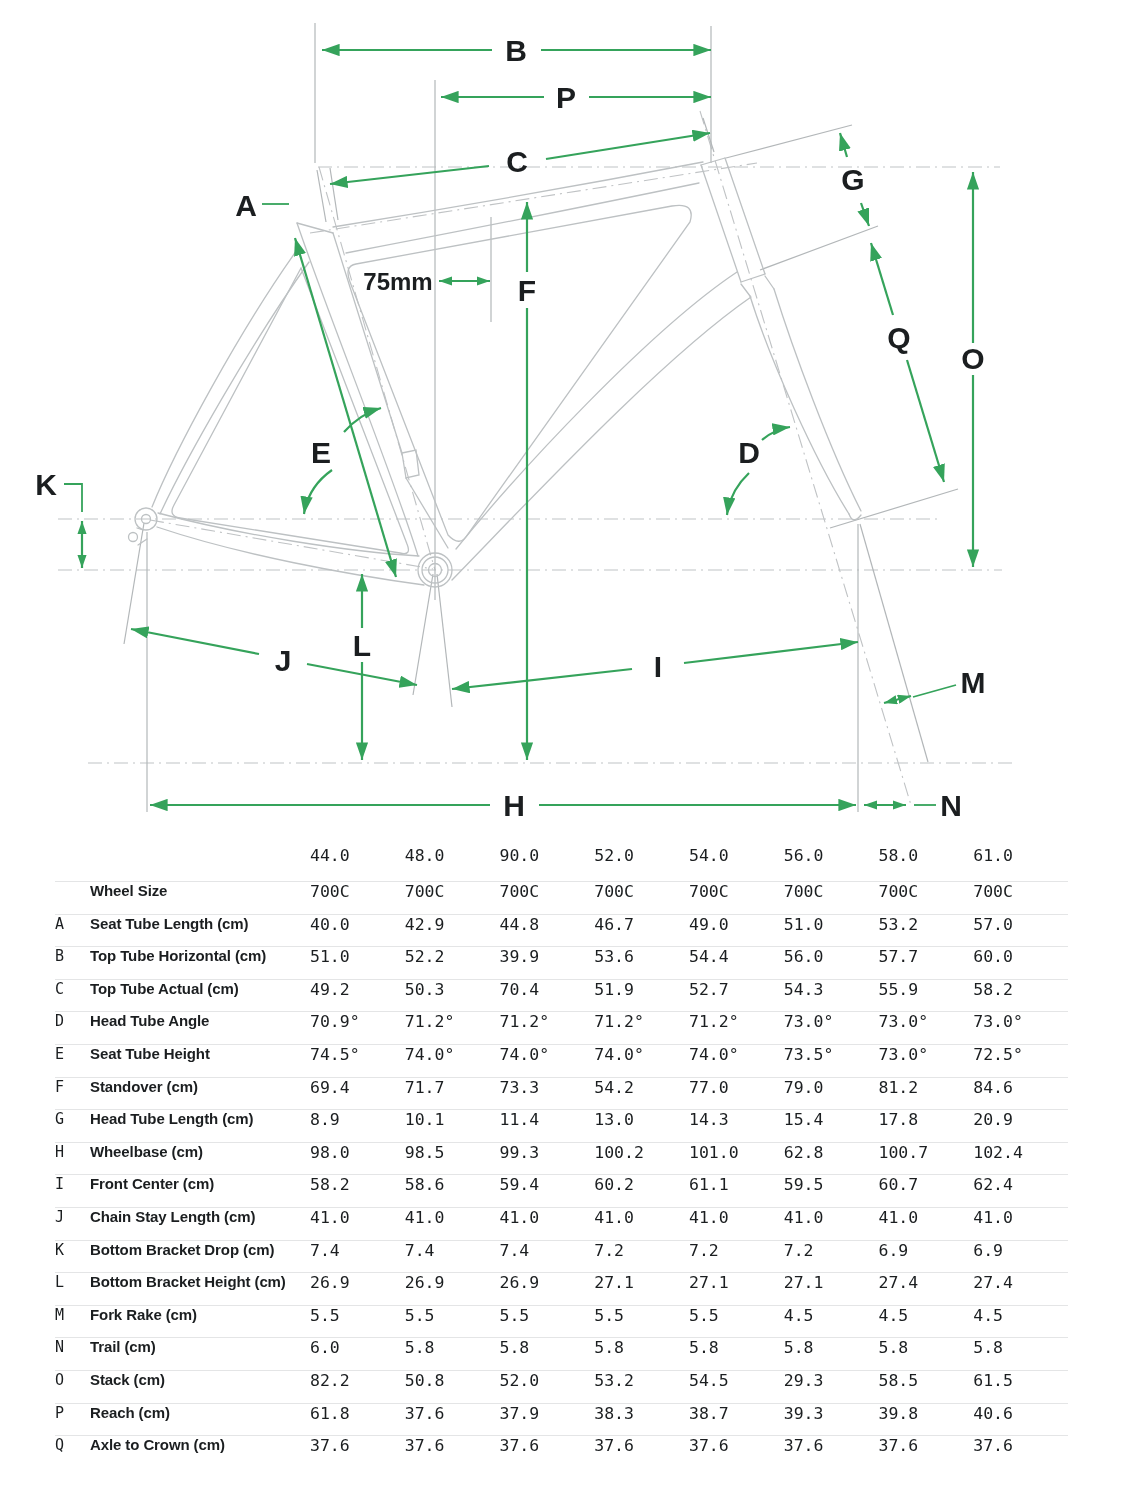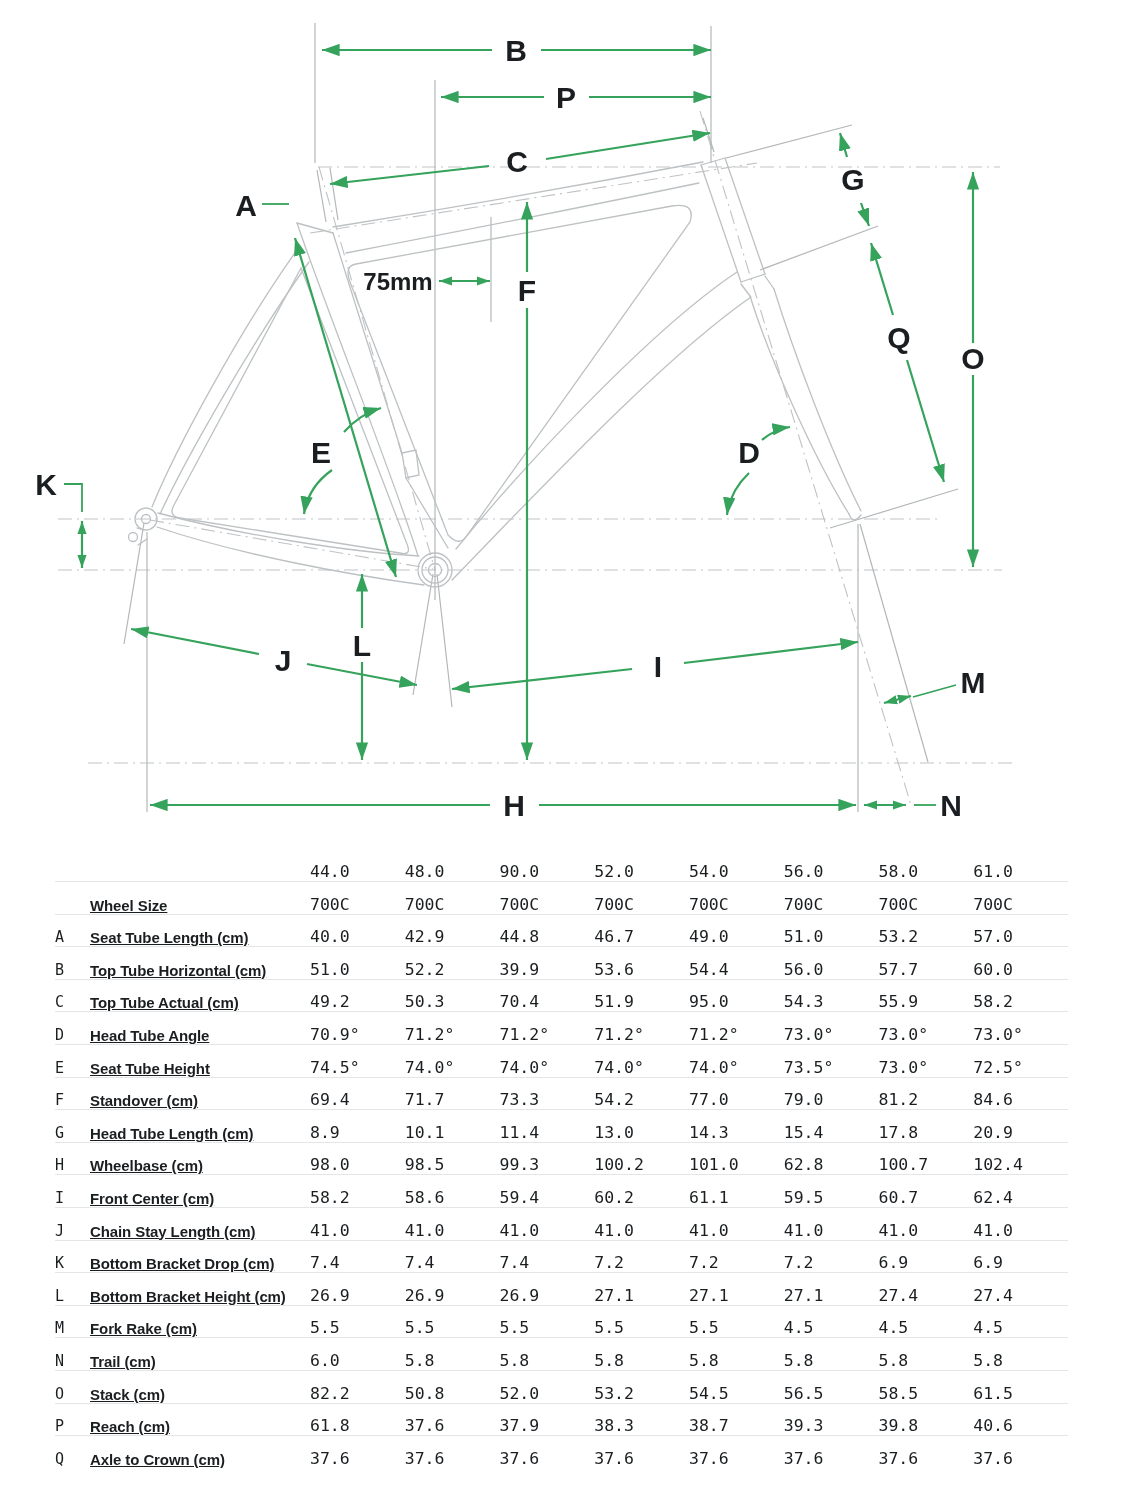--- a/index.html
+++ b/index.html
@@ -1,24 +1,24 @@
 <!DOCTYPE html>
 <html><head>
 <meta charset="utf-8">
 <style>
   html,body{margin:0;padding:0;background:#ffffff;}
   body{width:1123px;height:1486px;position:relative;font-family:"Liberation Sans",sans-serif;color:#1b1e20;}
   #diagram{position:absolute;left:0;top:0;}
   svg text.dim{font-family:"Liberation Sans",sans-serif;font-weight:bold;font-size:30px;fill:#1b1e20;}
   svg text.small-dim{font-family:"Liberation Sans",sans-serif;font-weight:600;font-size:24px;fill:#1b1e20;}
   .geo-table{position:absolute;left:55px;top:846px;width:1013px;}
-  .trow{display:flex;align-items:flex-end;height:32.6px;border-top:1px solid #e4e5e6;box-sizing:border-box;}
+  .trow{display:flex;align-items:flex-start;height:32.6px;border-top:1px solid #e4e5e6;box-sizing:border-box;}
   .trow.thead{height:35px;border-top:none;}
   .c-letter{width:35px;flex:0 0 35px;font-family:"DejaVu Sans Mono",monospace;font-size:15px;color:#1b1e20;}
-  .c-label{width:220px;flex:0 0 220px;font-weight:bold;font-size:15px;letter-spacing:-0.1px;color:#1b1e20;text-decoration:underline;}
+  .c-label{width:220px;flex:0 0 220px;font-weight:bold;font-size:15px;letter-spacing:-0.1px;color:#1b1e20;}
   .c-val{width:94.75px;flex:0 0 94.75px;font-family:"DejaVu Sans Mono",monospace;font-size:16.5px;color:#1b1e20;}
 </style>
 </head>
 <body>
 
 <div id="diagram">
 <svg width="1123" height="840" viewBox="0 0 1123 840" xmlns="http://www.w3.org/2000/svg">
   <defs>
     <marker id="ah" viewBox="0 0 10 7" refX="10" refY="3.5" markerWidth="8" markerHeight="5.6" orient="auto-start-reverse">
       <path d="M0,0 L10,3.5 L0,7 z" fill="#35a35b"></path>
@@ -231,21 +231,21 @@
         <div class="c-val">57.7</div>
         <div class="c-val">60.0</div>
       </div>
       <div class="trow">
         <div class="c-letter">C</div>
         <div class="c-label">Top Tube Actual (cm)</div>
         <div class="c-val">49.2</div>
         <div class="c-val">50.3</div>
         <div class="c-val">70.4</div>
         <div class="c-val">51.9</div>
-        <div class="c-val">95.0</div>
+        <div class="c-val">52.7</div>
         <div class="c-val">54.3</div>
         <div class="c-val">55.9</div>
         <div class="c-val">58.2</div>
       </div>
       <div class="trow">
         <div class="c-letter">D</div>
         <div class="c-label">Head Tube Angle</div>
         <div class="c-val">70.9°</div>
         <div class="c-val">71.2°</div>
         <div class="c-val">71.2°</div>
@@ -376,21 +376,21 @@
         <div class="c-val">5.8</div>
       </div>
       <div class="trow">
         <div class="c-letter">O</div>
         <div class="c-label">Stack (cm)</div>
         <div class="c-val">82.2</div>
         <div class="c-val">50.8</div>
         <div class="c-val">52.0</div>
         <div class="c-val">53.2</div>
         <div class="c-val">54.5</div>
-        <div class="c-val">56.5</div>
+        <div class="c-val">29.3</div>
         <div class="c-val">58.5</div>
         <div class="c-val">61.5</div>
       </div>
       <div class="trow">
         <div class="c-letter">P</div>
         <div class="c-label">Reach (cm)</div>
         <div class="c-val">61.8</div>
         <div class="c-val">37.6</div>
         <div class="c-val">37.9</div>
         <div class="c-val">38.3</div>

